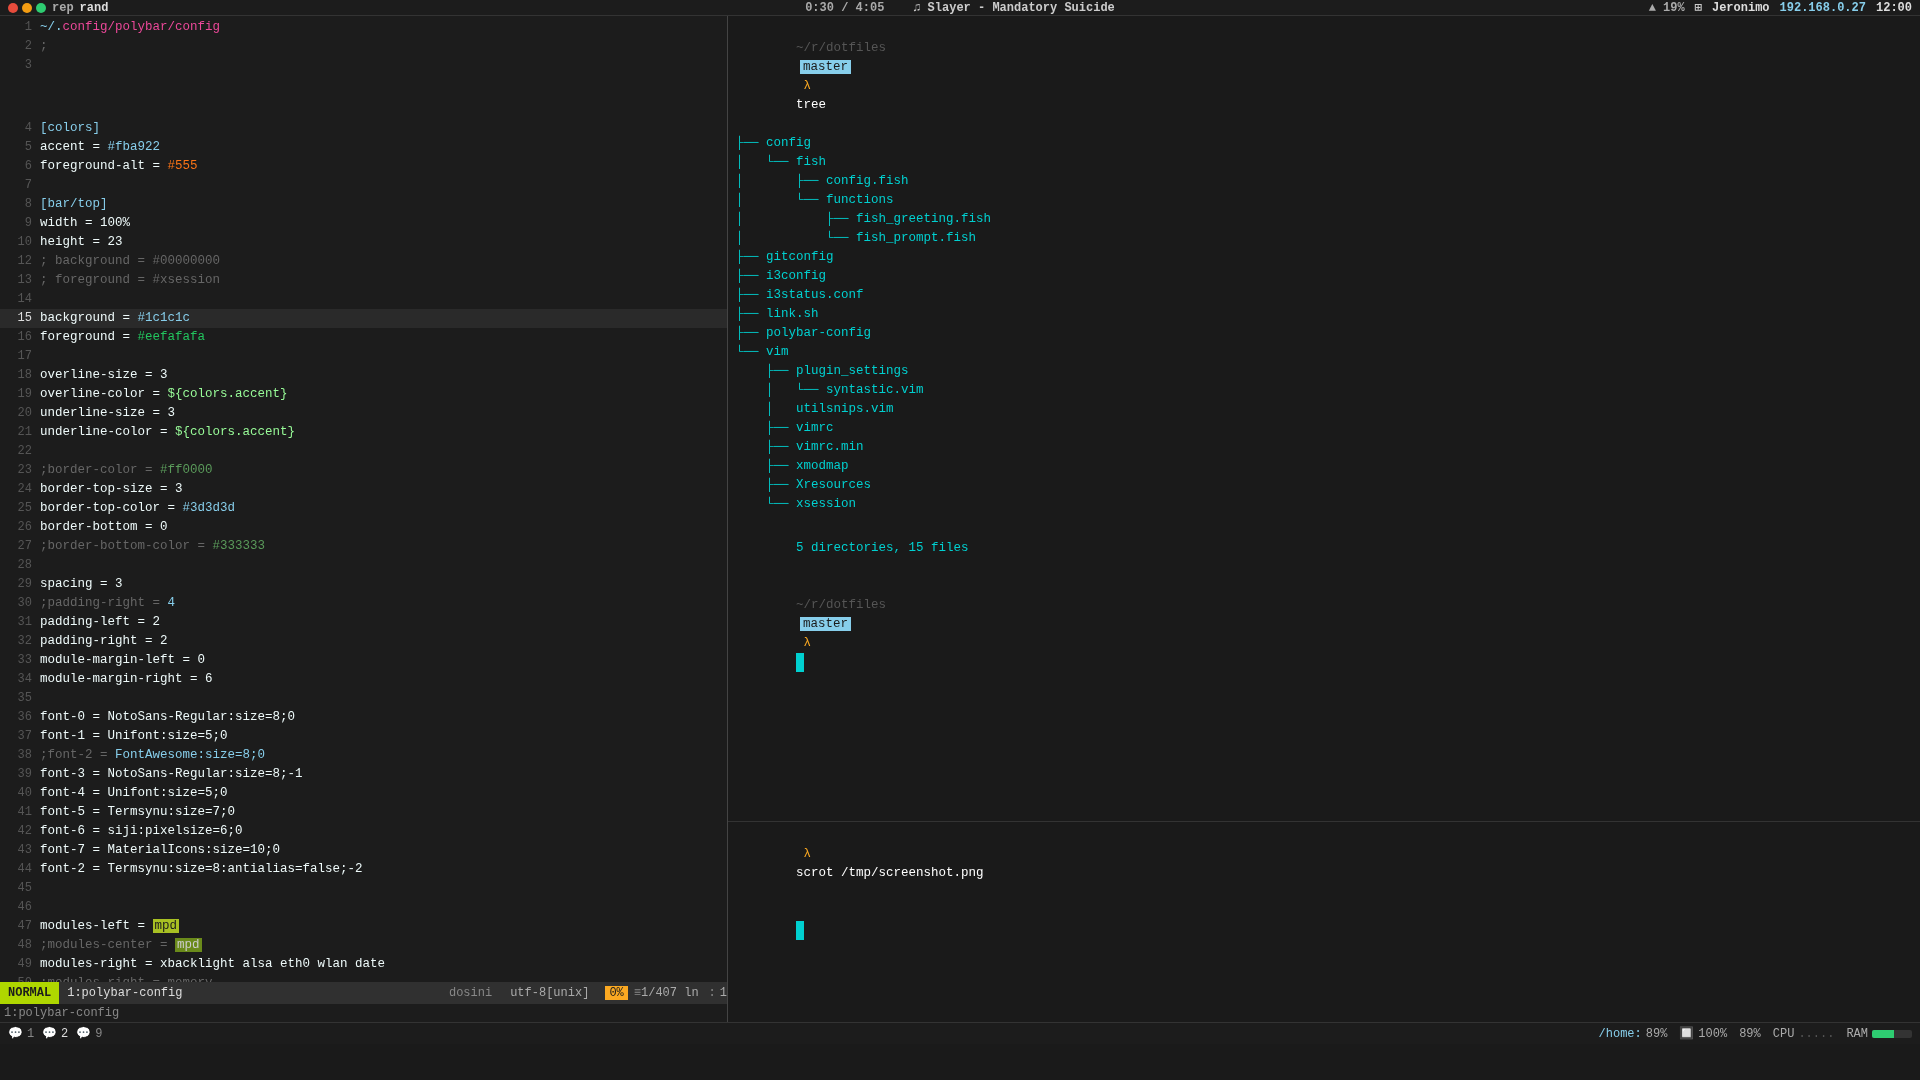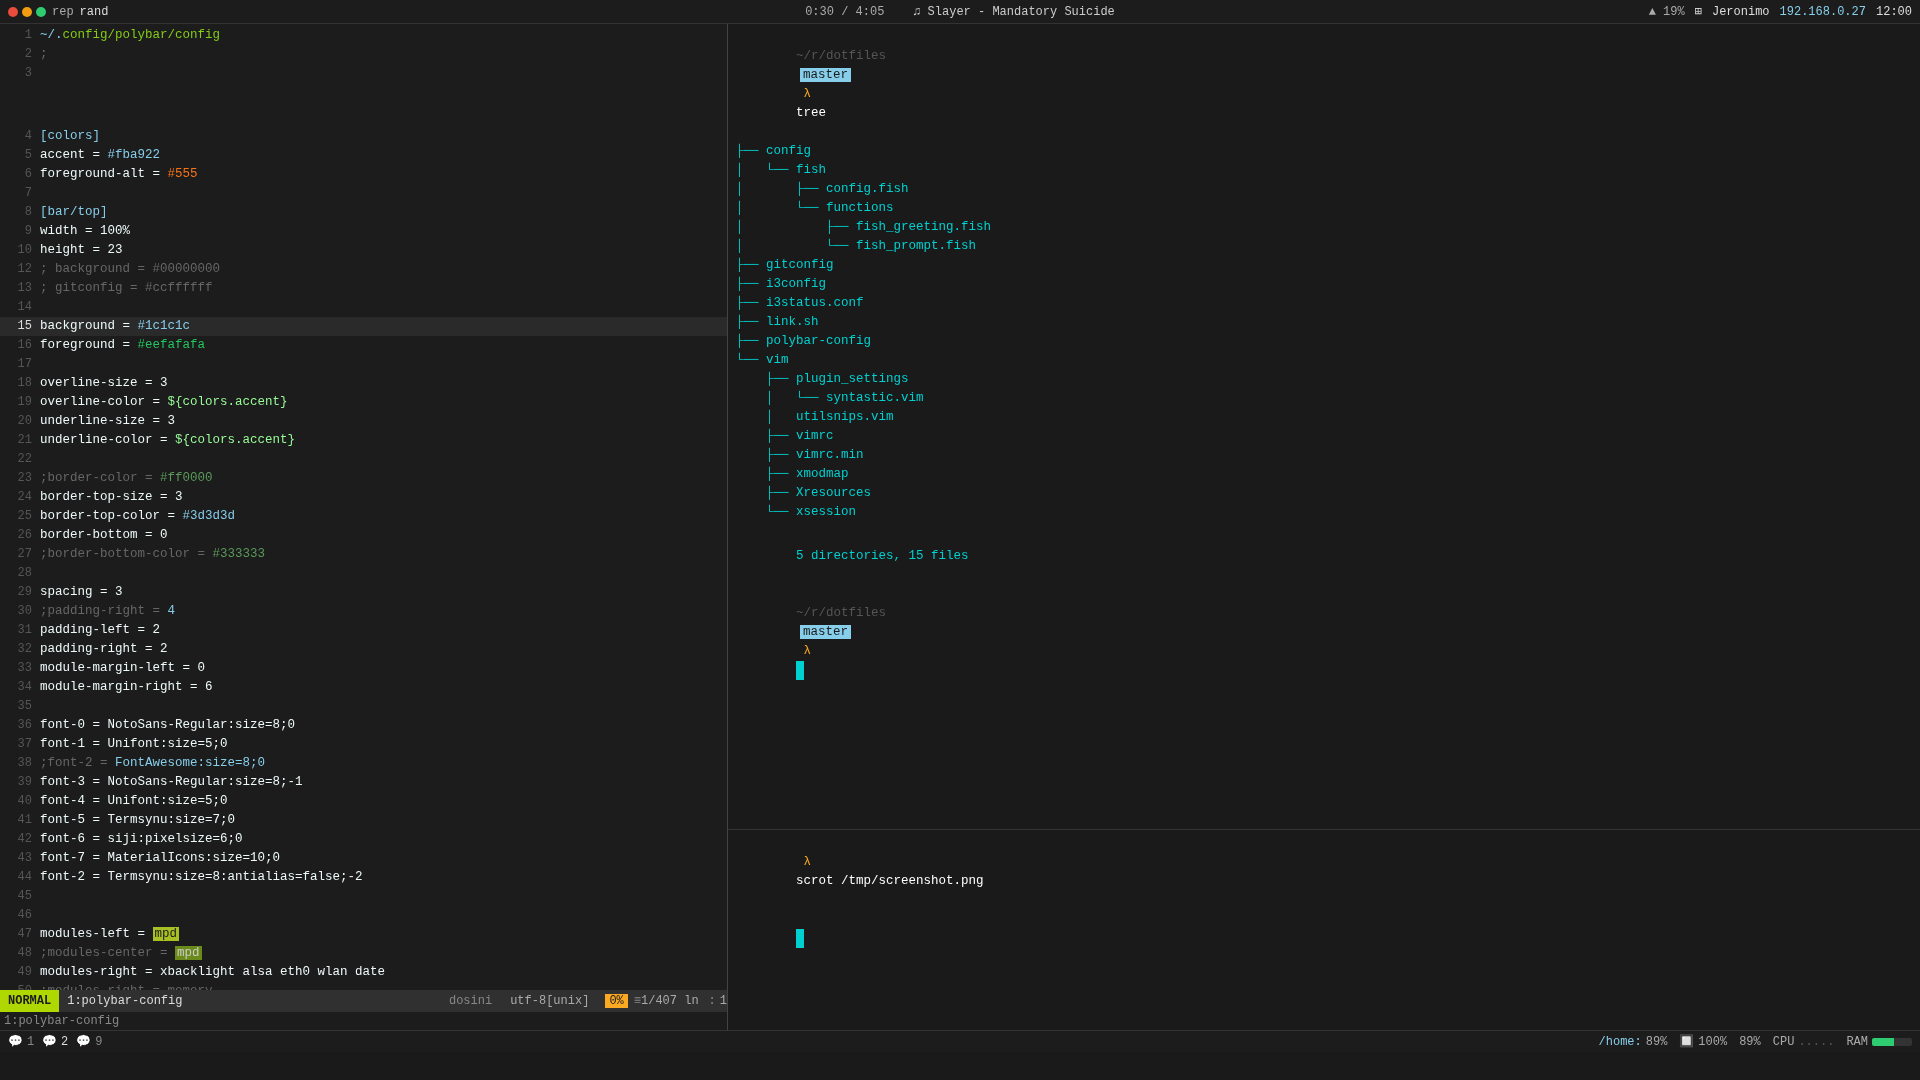--- a/index.html
+++ b/index.html
@@ -9,28 +9,29 @@
       font-size: 13px;
       color: #eefafafa;
       width: 1920px;
       height: 1080px;
       overflow: hidden;
     }
 
     
     #topbar {
       background: #1c1c1c;
-      height: 24px;
+      height: 16px;
       display: flex;
       align-items: center;
       padding: 0 8px;
       color: #aaa;
       font-size: 12px;
       gap: 10px;
       border-bottom: 1px solid #333;
+      font-weight: bold;
     }
     #topbar .tb-left { display: flex; align-items: center; gap: 6px; flex: 1; }
     #topbar .tb-center { flex: 1; text-align: center; color: #ccc; }
     #topbar .tb-right { display: flex; align-items: center; gap: 10px; flex: 1; justify-content: flex-end; color: #ccc; }
     #topbar .tb-dots { display: flex; gap: 4px; }
     #topbar .dot { width: 10px; height: 10px; border-radius: 50%; background: #555; }
     #topbar .dot.red { background: #e74c3c; }
     #topbar .dot.yellow { background: #f39c12; }
     #topbar .dot.green { background: #2ecc71; }
 
@@ -197,21 +198,21 @@
   </div>
 </div>
 
 <div id="main">
 
   <div id="left-panel">
     <div id="editor-content">
 
       <div class="line">
         <span class="line-num">1</span>
-        <span class="line-content" style="color:#87ceeb;">~/.<span style="color:#84cc16;">config/polybar/config</span></span>
+        <span class="line-content" style="color:#87ceeb;">~/.<span style="color:#ec4899;">config/polybar/config</span></span>
       </div>
       <div class="line">
         <span class="line-num">2</span>
         <span class="line-content c-comment">;</span>
       </div>
       <div class="line">
         <span class="line-num">3</span>
         <span class="line-content"></span>
       </div>
       <div class="line">
@@ -241,21 +242,21 @@
       <div class="line">
         <span class="line-num">10</span>
         <span class="line-content">height = 23</span>
       </div>
       <div class="line">
         <span class="line-num">12</span>
         <span class="line-content c-comment">; background = #00000000</span>
       </div>
       <div class="line">
         <span class="line-num">13</span>
-        <span class="line-content c-comment">; gitconfig = #ccffffff</span>
+        <span class="line-content c-comment">; foreground = #xsession</span>
       </div>
       <div class="line">
         <span class="line-num">14</span>
         <span class="line-content"></span>
       </div>
       <div class="line current-line">
         <span class="line-num" style="color:#ddd;">15</span>
         <span class="line-content"><span style="color:#eefafa;">background</span> = <span style="color:#87ceeb;">#1c1c1c</span></span>
       </div>
       <div class="line">

